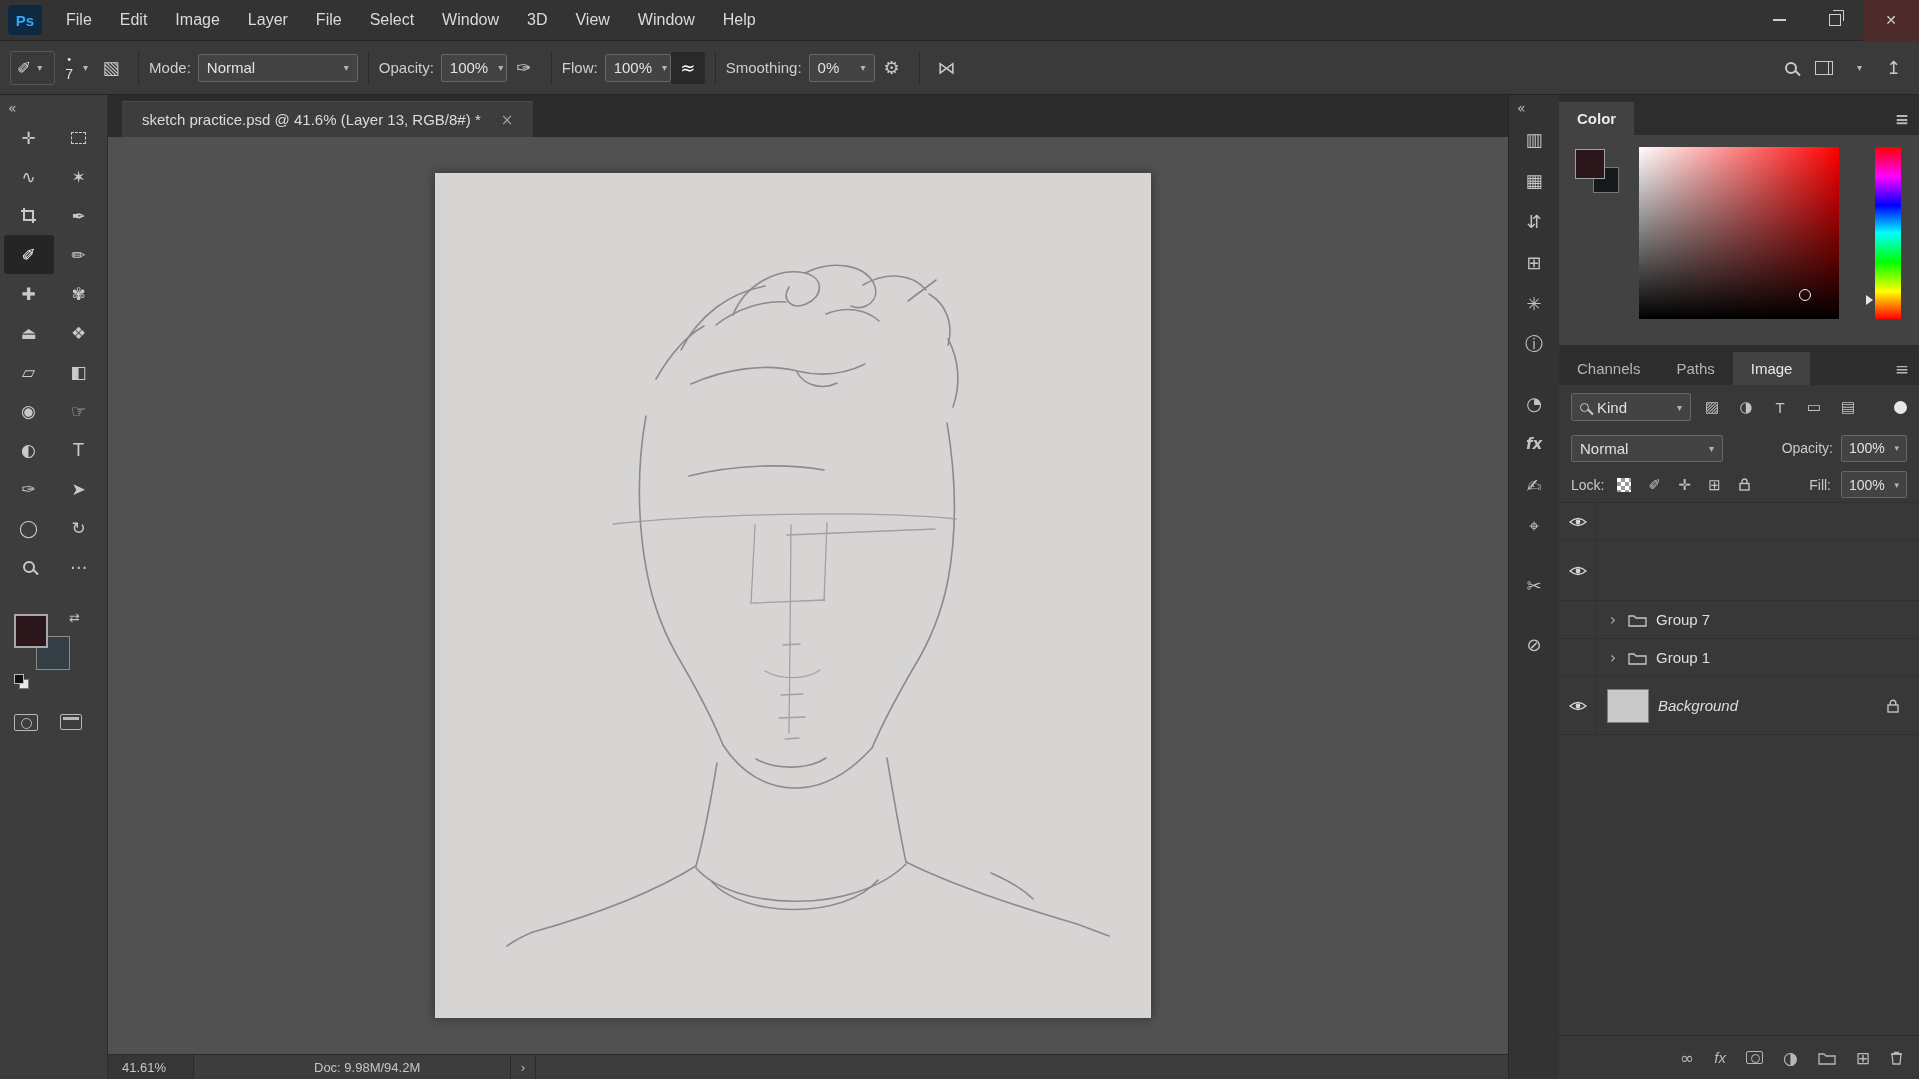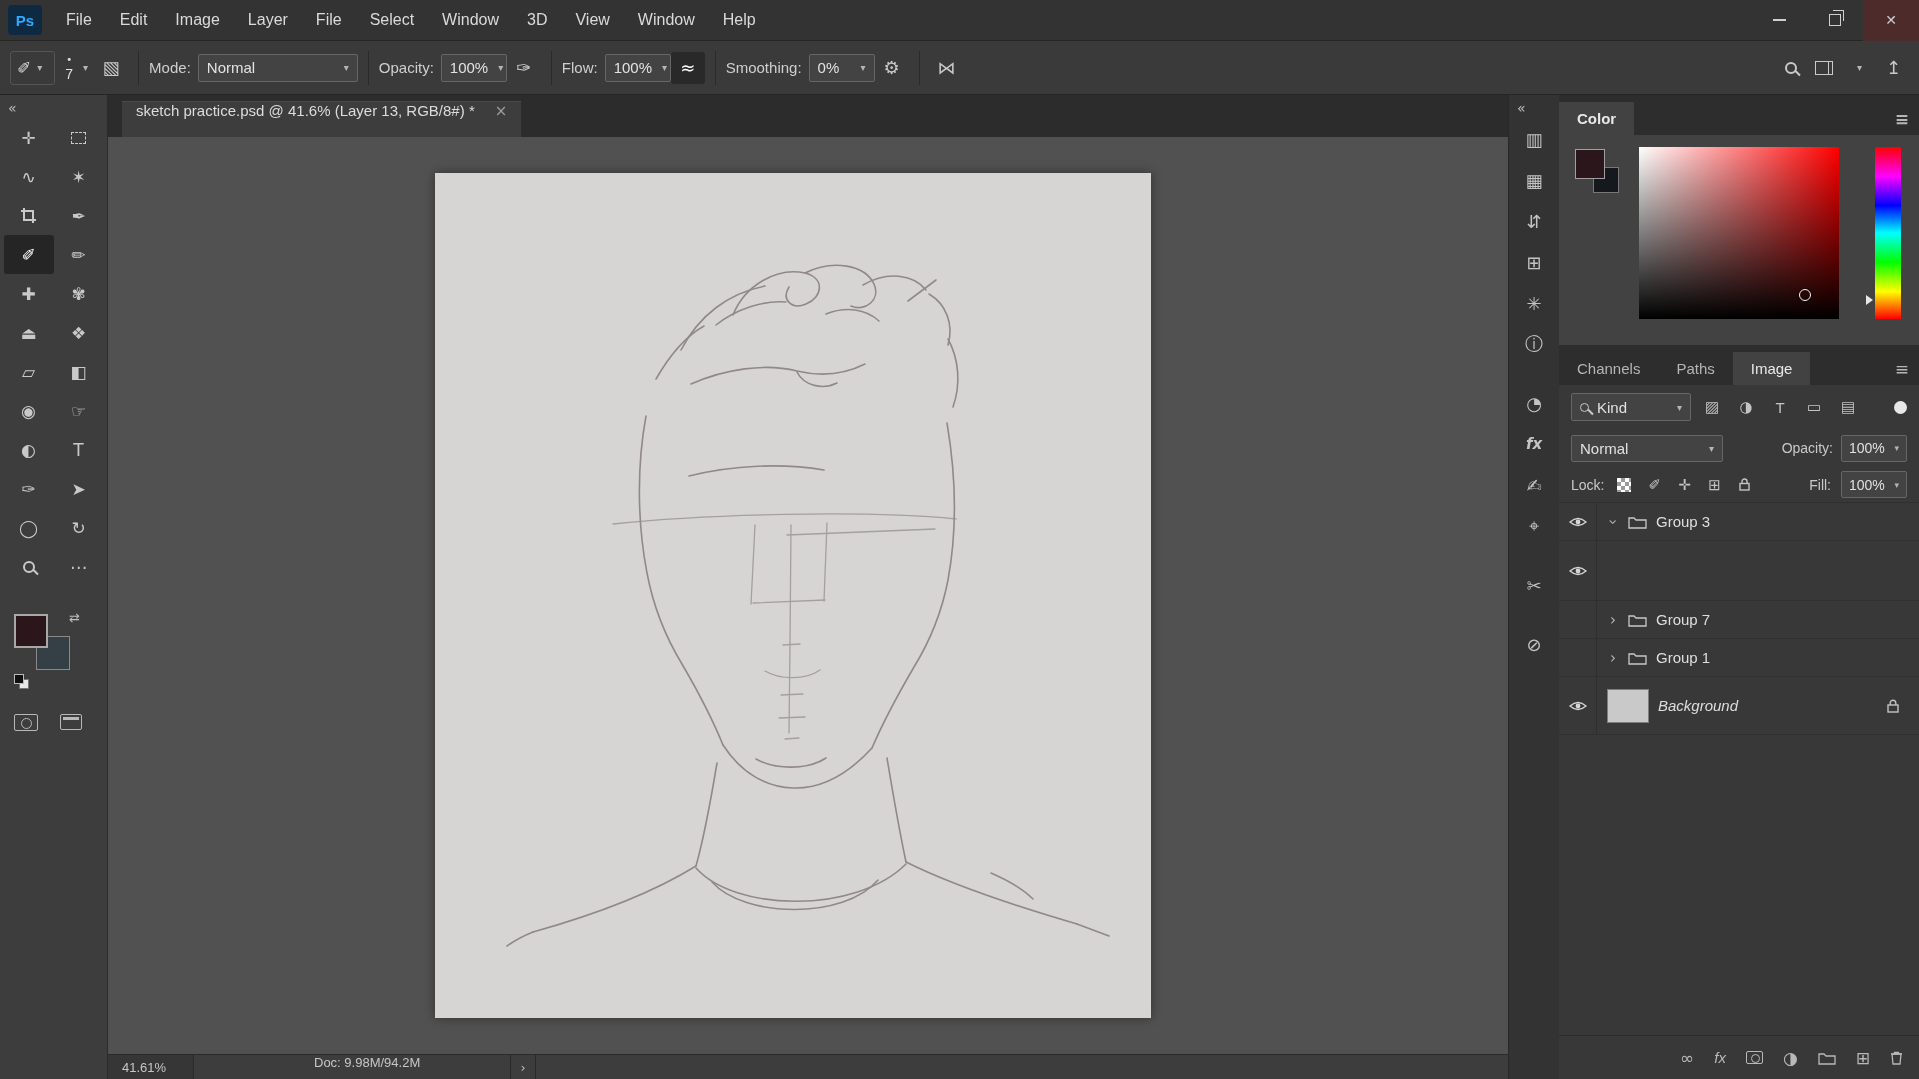--- a/index.html
+++ b/index.html
@@ -65,28 +65,28 @@
   .mini-defaults::after { content:""; position:absolute; left:5px; top:5px; width:8px; height:8px; background:#e8e8e8; border:1px solid #777; }
   .mode-row { display:flex; gap:22px; margin-top:34px; align-self:flex-start; margin-left:14px; }
   .qmask-ic { width:24px; height:17px; border:1.5px solid #b8b8b8; border-radius:2px; position:relative; }
   .qmask-ic::after { content:""; position:absolute; left:6px; top:2.5px; width:9px; height:9px; border:1.5px solid #b8b8b8; border-radius:50%; }
   .screen-ic { width:22px; height:16px; border:1.5px solid #b8b8b8; border-radius:2px; position:relative; }
   .screen-ic::after { content:""; position:absolute; left:2px; top:2px; right:2px; border-top:3px solid #b8b8b8; }
 
   
   .center { flex:1; display:flex; flex-direction:column; min-width:0; }
   .tabrow { height:42px; background:#2c2c2c; display:flex; align-items:flex-end; flex:0 0 42px; }
-  .doc-tab { height:36px; background:#3d3d3d; display:flex; padding:0 14px; margin-left:14px;
+  .doc-tab { height:36px; background:#3d3d3d; display:flex; align-items:center; padding:0 20px; margin-left:14px;
     font-size:15px; color:#dcdcdc; border-top:1px solid #4a4a4a; }
   .doc-tab .tab-close { margin-left:20px; color:#9d9d9d; font-size:15px; }
   .pasteboard { flex:1; background:#515151; position:relative; overflow:hidden; }
   .canvas { position:absolute; left:327px; top:36px; width:716px; height:845px; background:#d6d5d4;
     box-shadow:0 0 10px rgba(0,0,0,0.4); }
   .canvas svg { display:block; width:100%; height:100%; }
-  .statusbar { height:25px; background:#3d3d3d; border-top:1px solid #2a2a2a; display:flex; 
+  .statusbar { height:25px; background:#3d3d3d; border-top:1px solid #2a2a2a; display:flex; align-items:center;
     font-size:13px; color:#c6c6c6; flex:0 0 25px; }
   .zoom-box { padding:0 14px; height:100%; display:flex; align-items:center; background:#363636; border-right:1px solid #2a2a2a; min-width:86px; }
   .doc-info { margin-left:120px; }
   .status-chevron { margin-left:90px; width:26px; height:100%; display:flex; align-items:center; justify-content:center;
     border-left:1px solid #2a2a2a; border-right:1px solid #2a2a2a; color:#bdbdbd; }
 
   
   .strip { width:51px; background:#333333; border-left:1px solid #282828; display:flex; flex-direction:column; align-items:center; }
   .strip .collapse { align-self:flex-start; padding:5px 0 0 8px; color:#bdbdbd; font-size:14px; }
   .strip-icon { width:40px; height:36px; display:flex; align-items:center; justify-content:center; color:#c3c3c3; font-size:18px; margin-top:5px; border-radius:3px; }
@@ -483,27 +483,20 @@
 
         <div class="layer-list">
 
           <div class="layer-row h38">
             <div class="eye-cell">
               <svg class="mini" width="18" height="12" viewBox="0 0 18 12">
                   <path d="M1 6 Q9 -1 17 6 Q9 13 1 6 Z" fill="none" stroke="#d6d6d6" stroke-width="1.3"></path>
                   <circle cx="9" cy="6" r="2.4" fill="#d6d6d6"></circle>
                 </svg>
             </div>
-            <div class="row-main">
-              <span class="twist down glyph">›</span>
-              <svg class="mini" width="19" height="14" viewBox="0 0 19 14">
-                  <path d="M1 3 h5 l2 2 h10 v8 h-17 z" fill="none" stroke="#c8c8c8" stroke-width="1.3"></path>
-                </svg>
-              <span class="lname">Group 3</span>
-            </div>
           </div>
 
           <div class="layer-row h60">
             <div class="eye-cell">
               <svg class="mini" width="18" height="12" viewBox="0 0 18 12">
                   <path d="M1 6 Q9 -1 17 6 Q9 13 1 6 Z" fill="none" stroke="#d6d6d6" stroke-width="1.3"></path>
                   <circle cx="9" cy="6" r="2.4" fill="#d6d6d6"></circle>
                 </svg>
             </div>
           </div>

